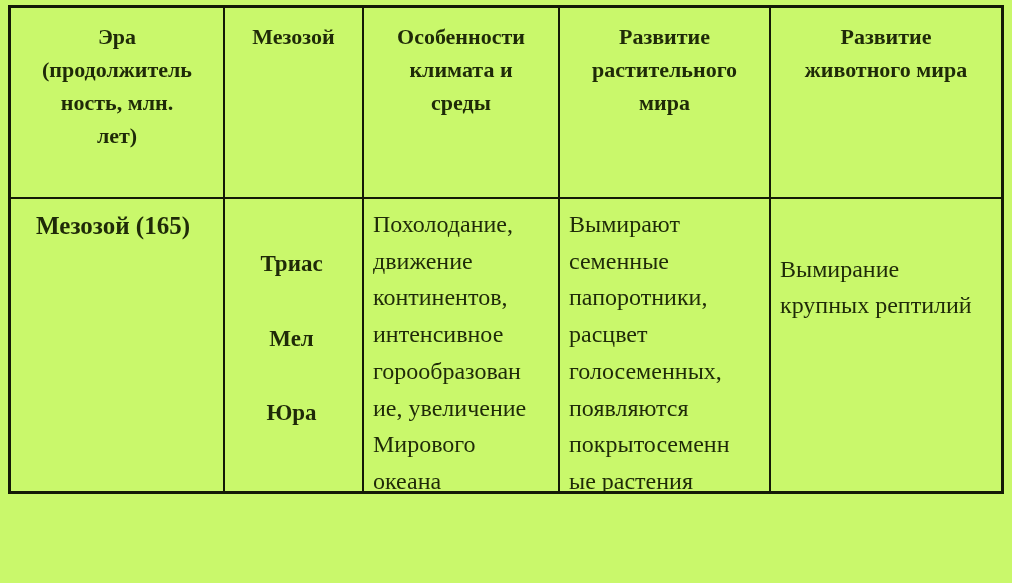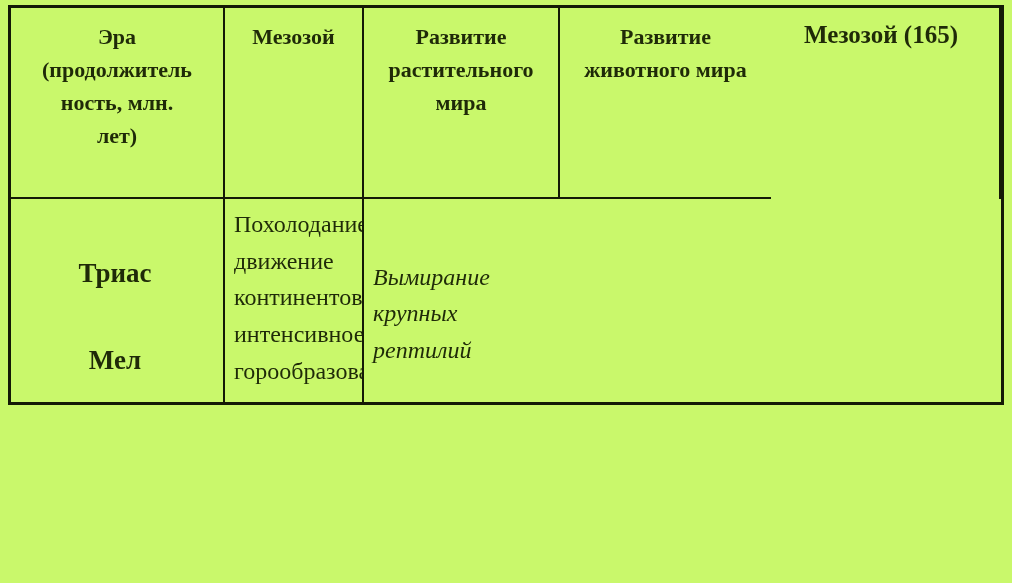--- a/index.html
+++ b/index.html
@@ -13,21 +13,21 @@
     background: #c9f86b;
     overflow: hidden;
     font-family: "Liberation Serif", "DejaVu Serif", serif;
     color: #1f2a08;
   }
   .era-table {
     position: absolute;
     left: 8px;
     top: 5px;
     width: 996px;
-    height: 400px;
+    height: 489px;
     box-sizing: border-box;
     border: 3px solid #141a06;
     display: grid;
     grid-template-columns: 214px 139px 196px 211px 1fr;
     grid-template-rows: 191px 1fr;
   }
   .cell {
     box-sizing: border-box;
     border-right: 2px solid #141a06;
     white-space: pre-line;
@@ -48,48 +48,50 @@
   }
   .era-cell {
     font-weight: bold;
     font-size: 25px;
     line-height: 1.4;
     text-align: center;
     padding: 9px 12px 0 4px;
   }
   .period-cell {
     font-weight: bold;
-    font-size: 27px;
+    font-size: 23px;
     line-height: 1.62;
     text-align: center;
     padding: 9px 4px 0 0;
   }
   .text-cell {
     font-size: 24px;
     line-height: 1.53;
     text-align: left;
     padding: 7px 0 0 9px;
   }
   .para-2 {
-    margin-top: 16px;
+    margin-top: 8px;
     white-space: pre-line;
-    font-style: italic;
   }
 </style>
 </head>
 <body>
 
 <div class="page">
   <div class="era-table">
 
     <div class="cell header-row header-cell">Эра
 (продолжитель
 ность, млн.
 лет)</div>
     <div class="cell header-row header-cell">Мезозой</div>
+    <div class="cell header-row header-cell">Особенности
+климата и
+среды</div>
     <div class="cell header-row header-cell">Развитие
 растительного
 мира</div>
     <div class="cell header-row header-cell last-col">Развитие
 животного мира</div>
 
     <div class="cell era-cell">Мезозой (165)</div>
 
     <div class="cell period-cell">
       <div>Триас</div>
@@ -99,20 +101,28 @@
 
     <div class="cell text-cell">Похолодание,
 движение
 континентов,
 интенсивное
 горообразован
 ие, увеличение
 Мирового
 океана</div>
 
+    <div class="cell text-cell">Вымирают
+семенные
+папоротники,
+расцвет
+голосеменных,
+появляются
+покрытосеменн
+ые растения</div>
 
     <div class="cell text-cell last-col">
       <div class="para-2">Вымирание
 крупных рептилий</div>
     </div>
 
   </div>
 </div>
 
 </body></html>

